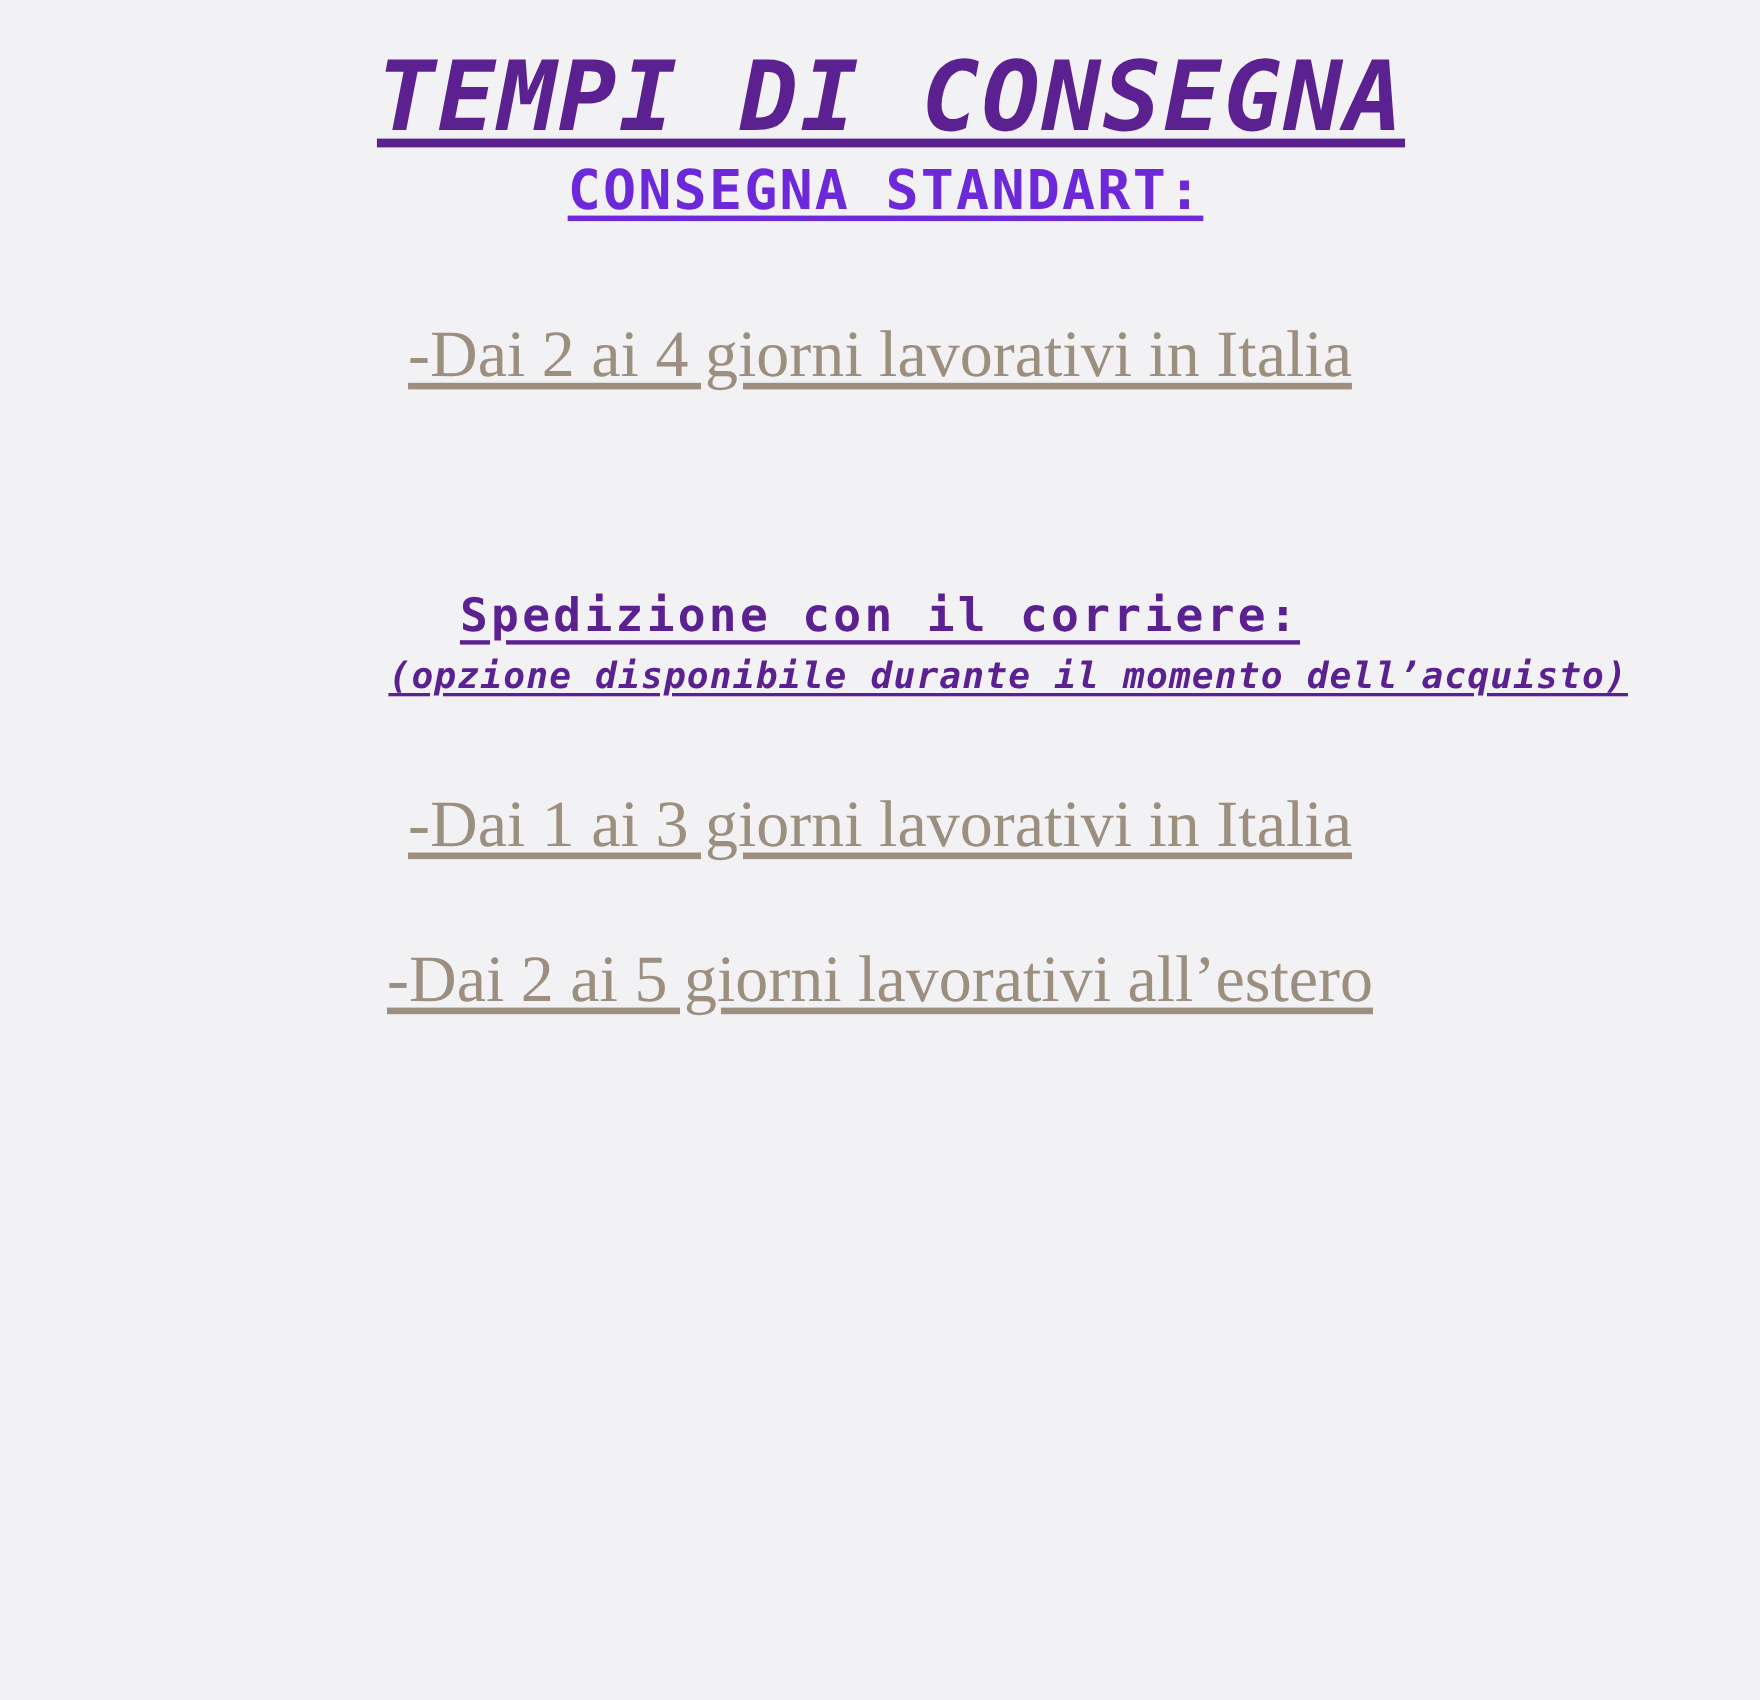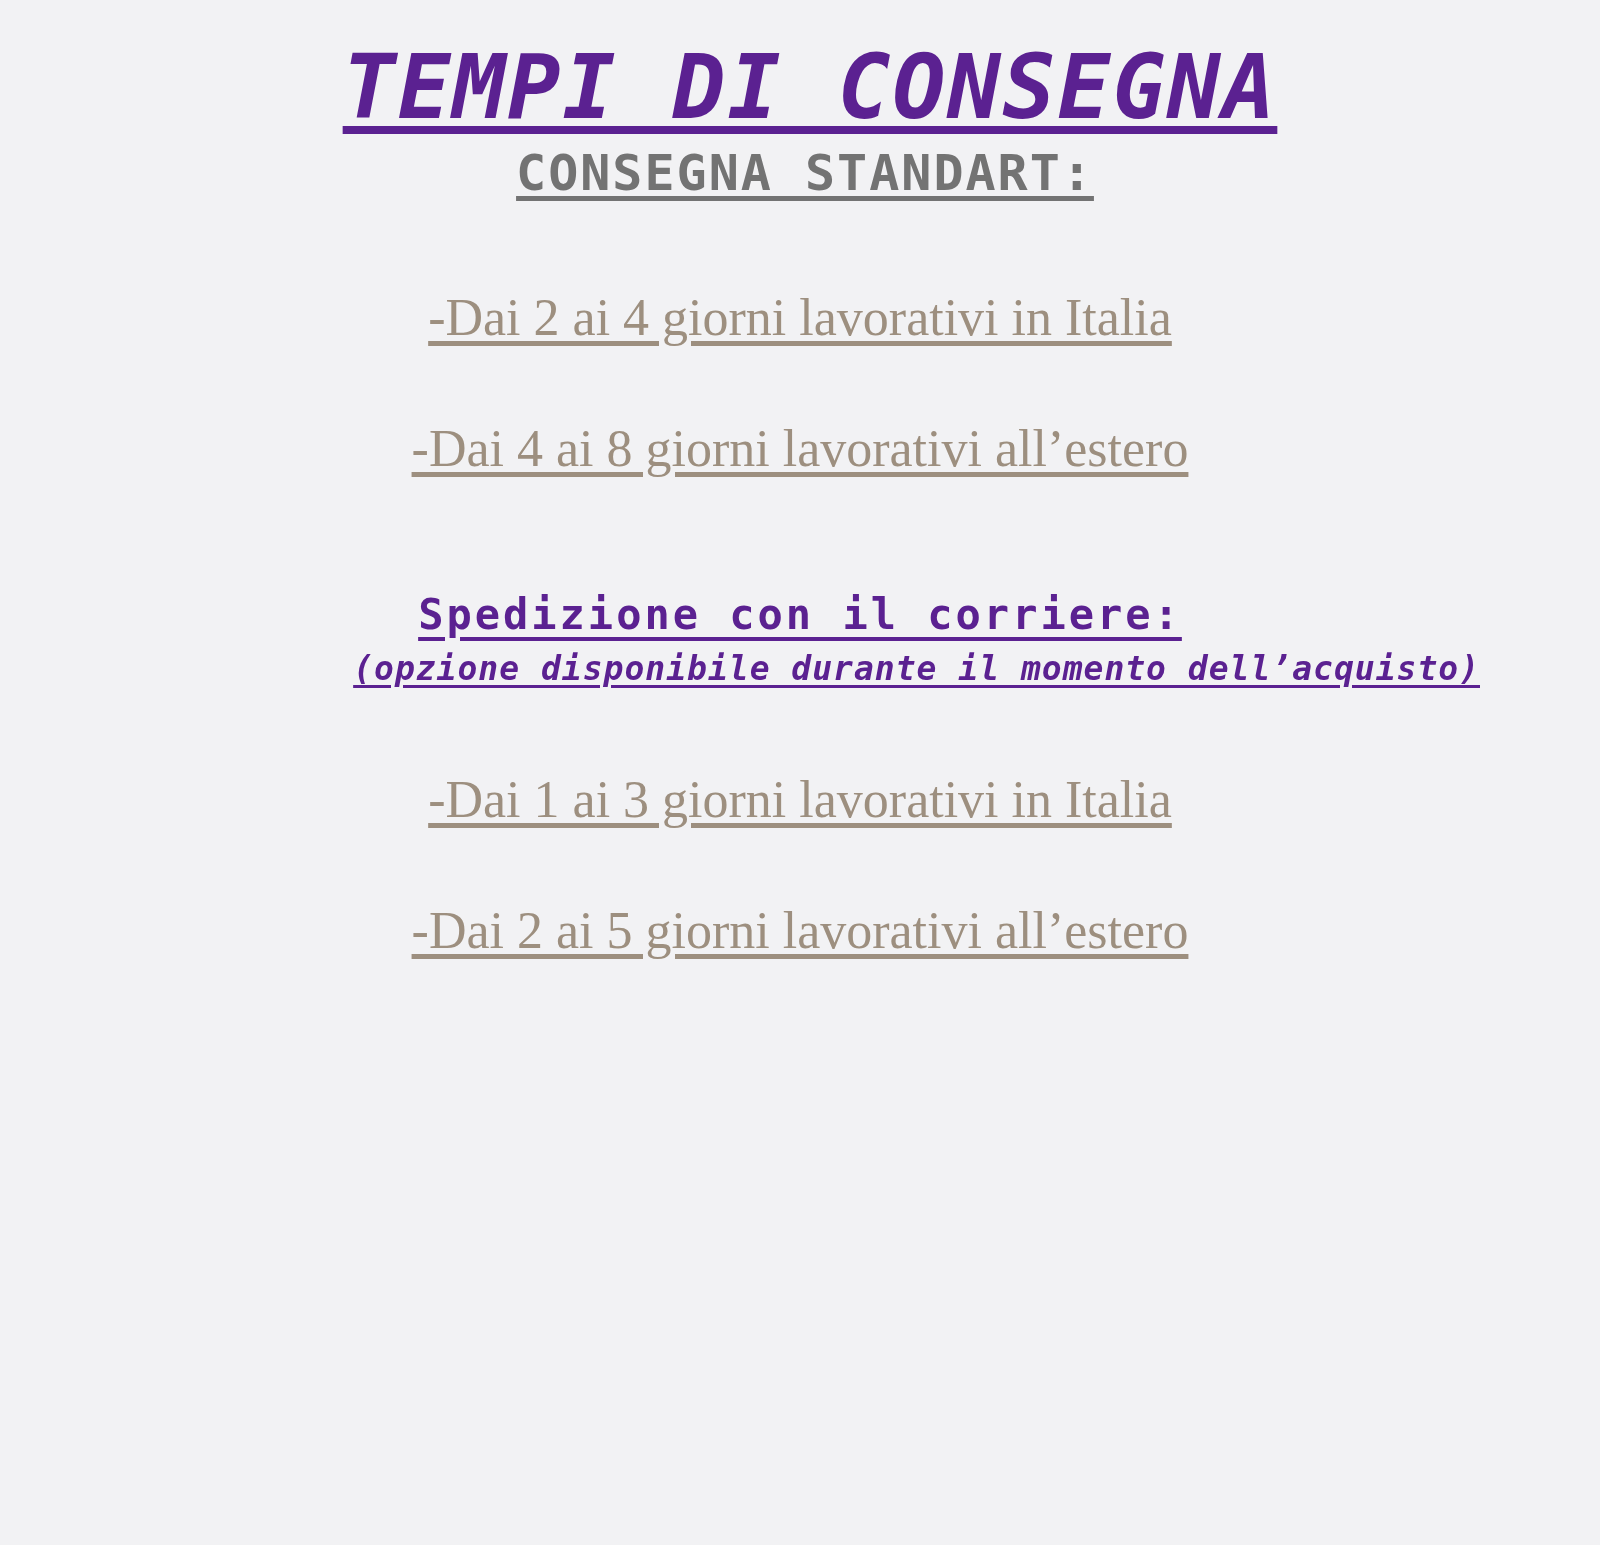--- a/index.html
+++ b/index.html
@@ -29,36 +29,36 @@
     font-size: 88px;
     letter-spacing: 2px;
     text-decoration: underline;
     text-underline-offset: 8px;
     line-height: 1.1;
     margin: 0 0 6px 0;
     padding-left: 20px;
   }
   .subtitle {
     text-align: center;
-    color: #737373;
+    color: #6d28d9;
     font-family: "DejaVu Sans Mono", monospace;
     font-weight: bold;
     font-size: 50px;
     letter-spacing: 2px;
     text-decoration: underline;
     text-underline-offset: 6px;
     line-height: 1.2;
     margin: 0 0 4px 0;
     padding-left: 10px;
   }
   .line-item {
     text-align: center;
     color: #9d8f7f;
     font-family: "Liberation Serif", serif;
-    font-size: 52px;
+    font-size: 60px;
     text-decoration: underline;
     text-underline-offset: 6px;
     text-decoration-color: #9d8f7f;
     line-height: 1.25;
   }
   .spacer-sm { height: 78px; }
   .spacer-md { height: 66px; }
   .spacer-lg { height: 110px; }
   .spacer-xl { height: 74px; }
   .section-head {
@@ -96,21 +96,20 @@
   <h1 class="title">TEMPI DI CONSEGNA</h1>
 
   <h2 class="subtitle">CONSEGNA STANDART:</h2>
 
   <div class="spacer-sm"></div>
 
   <div class="line-item">-Dai 2 ai 4 giorni lavorativi in Italia</div>
 
   <div class="spacer-md"></div>
 
-  <div class="line-item">-Dai 4 ai 8 giorni lavorativi all’estero</div>
 
   <div class="spacer-lg"></div>
 
   <h2 class="section-head">Spedizione con il corriere:</h2>
 
   <div class="section-note">(opzione disponibile durante il momento dell’acquisto)</div>
 
   <div class="spacer-xl"></div>
 
   <div class="line-item">-Dai 1 ai 3 giorni lavorativi in Italia</div>

